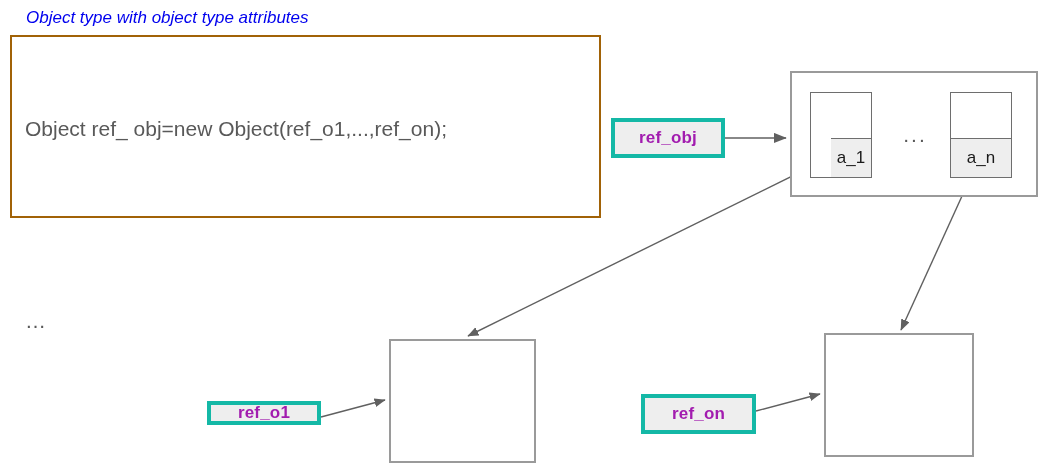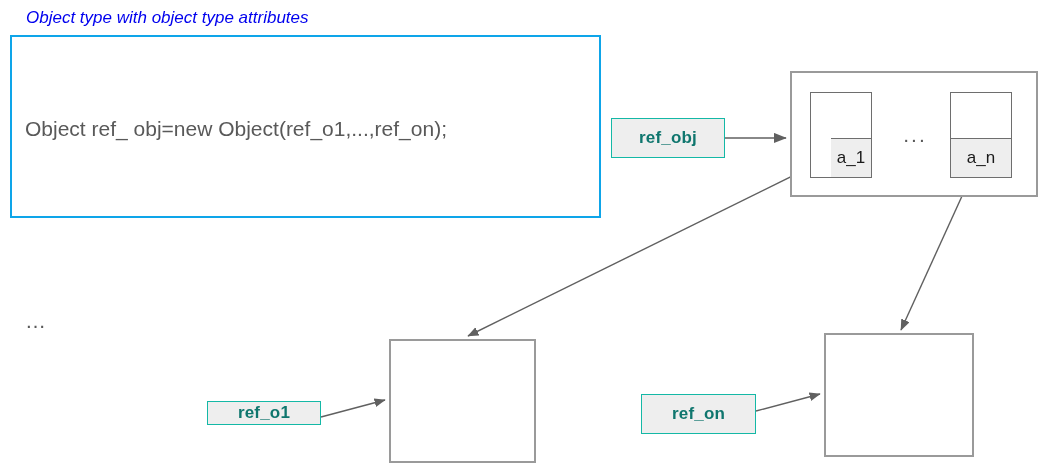--- a/index.html
+++ b/index.html
@@ -38,21 +38,21 @@
     line-height: 1.1;
   }
 
   
   .code-box {
     position: absolute;
     left: 10px;
     top: 35px;
     width: 591px;
     height: 183px;
-    border: 2px solid #0ea5e9;
+    border: 2px solid #a16207;
     background: #ffffff;
     box-sizing: border-box;
   }
   .code-lines {
     position: absolute;
     left: 13px;
     top: 12px;
     right: 6px;
     font-size: 21px;
     color: #595959;
@@ -61,28 +61,28 @@
   }
   .code-line {
     white-space: pre;
     min-height: 32px;
   }
 
   
   .ref-box {
     position: absolute;
     background: #eeeeee;
-    border: 1px solid #14b8a6;
+    border: 4px solid #14b8a6;
     box-sizing: border-box;
     display: flex;
     align-items: center;
     justify-content: center;
     font-size: 17px;
     font-weight: bold;
-    color: #0f766e;
+    color: #a21caf;
     letter-spacing: 0.2px;
   }
   #ref-obj-box  { left: 611px; top: 118px; width: 114px; height: 40px; }
   #ref-o1-box   { left: 207px; top: 401px; width: 114px; height: 24px; }
   #ref-on-box   { left: 641px; top: 394px; width: 115px; height: 40px; }
 
   
   .object-box {
     position: absolute;
     background: #ffffff;

